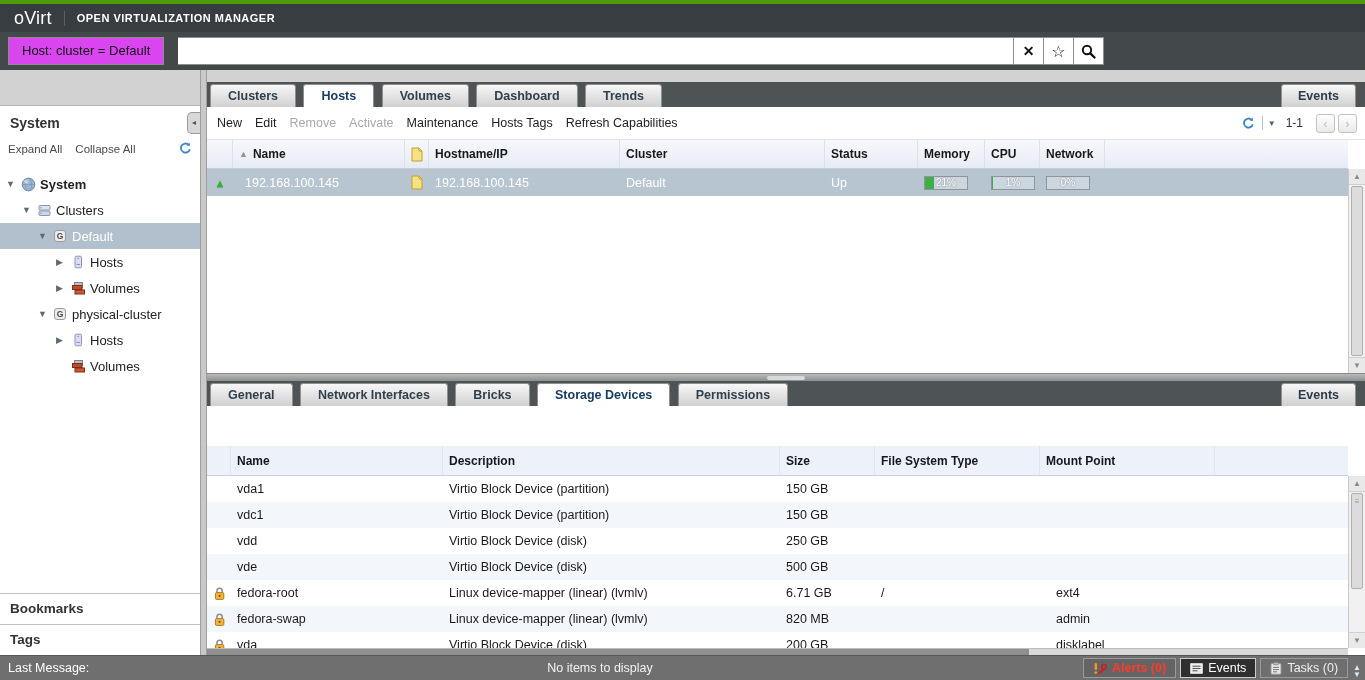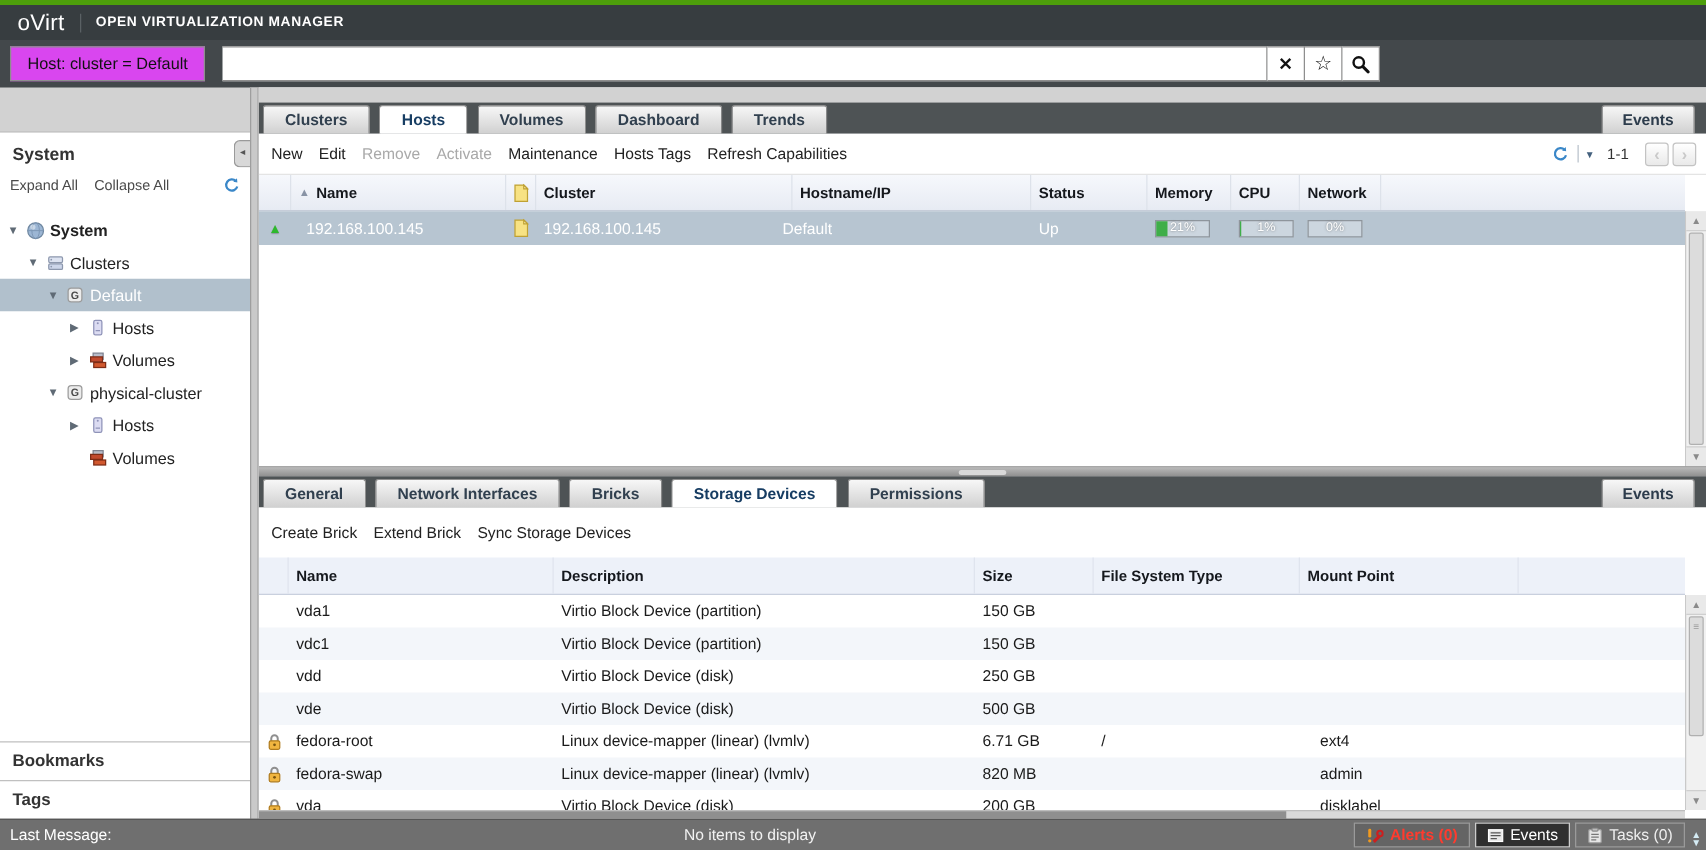--- a/index.html
+++ b/index.html
@@ -335,25 +335,25 @@
       <div class="gh-cell c-name">
         <span class="sort-arrow">▲</span>
         <span>Name</span>
       </div>
       <div class="gh-cell c-file">
         <svg width="12" height="15" viewBox="0 0 12 15">
           <path d="M1,1 h7 l3,3 v10 h-10 z" fill="#f7e283" stroke="#bfa133"></path>
           <path d="M8,1 l3,3 h-3 z" fill="#fdf6c8" stroke="#bfa133"></path>
         </svg>
       </div>
+      <div class="gh-cell c-host">
+        <span>Hostname/IP</span>
+      </div>
       <div class="gh-cell c-cluster">
         <span>Cluster</span>
-      </div>
-      <div class="gh-cell c-host">
-        <span>Hostname/IP</span>
       </div>
       <div class="gh-cell c-status">
         <span>Status</span>
       </div>
       <div class="gh-cell c-mem">
         <span>Memory</span>
       </div>
       <div class="gh-cell c-cpu">
         <span>CPU</span>
       </div>
@@ -418,25 +418,20 @@
 
     <div class="tabstrip strip-detail">
       <div class="tab">General</div>
       <div class="tab">Network Interfaces</div>
       <div class="tab">Bricks</div>
       <div class="tab active">Storage Devices</div>
       <div class="tab">Permissions</div>
       <div class="strip-events">Events</div>
     </div>
 
-    <div class="toolbar toolbar-detail">
-      <span class="tb-action first">Create Brick</span>
-      <span class="tb-action">Extend Brick</span>
-      <span class="tb-action">Sync Storage Devices</span>
-    </div>
 
     <div class="dgrid-header">
       <div class="dgh-cell dc-ico"></div>
       <div class="dgh-cell dc-name">
         <span>Name</span>
       </div>
       <div class="dgh-cell dc-desc">
         <span>Description</span>
       </div>
       <div class="dgh-cell dc-size">

